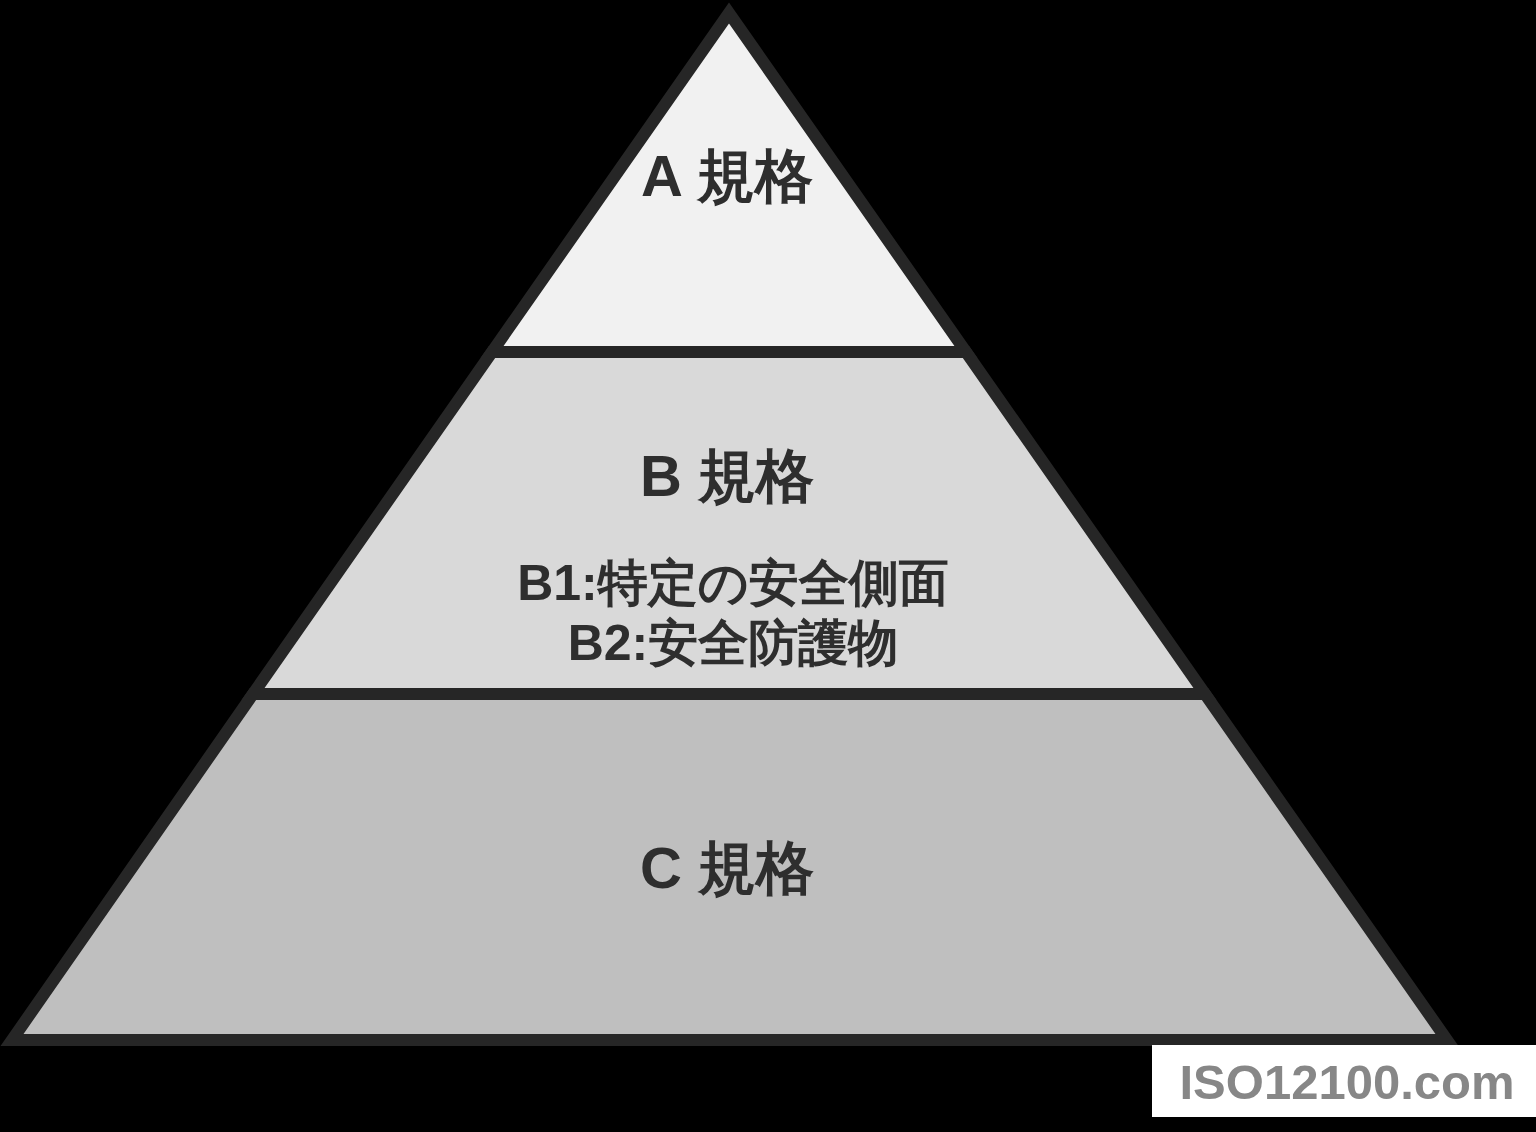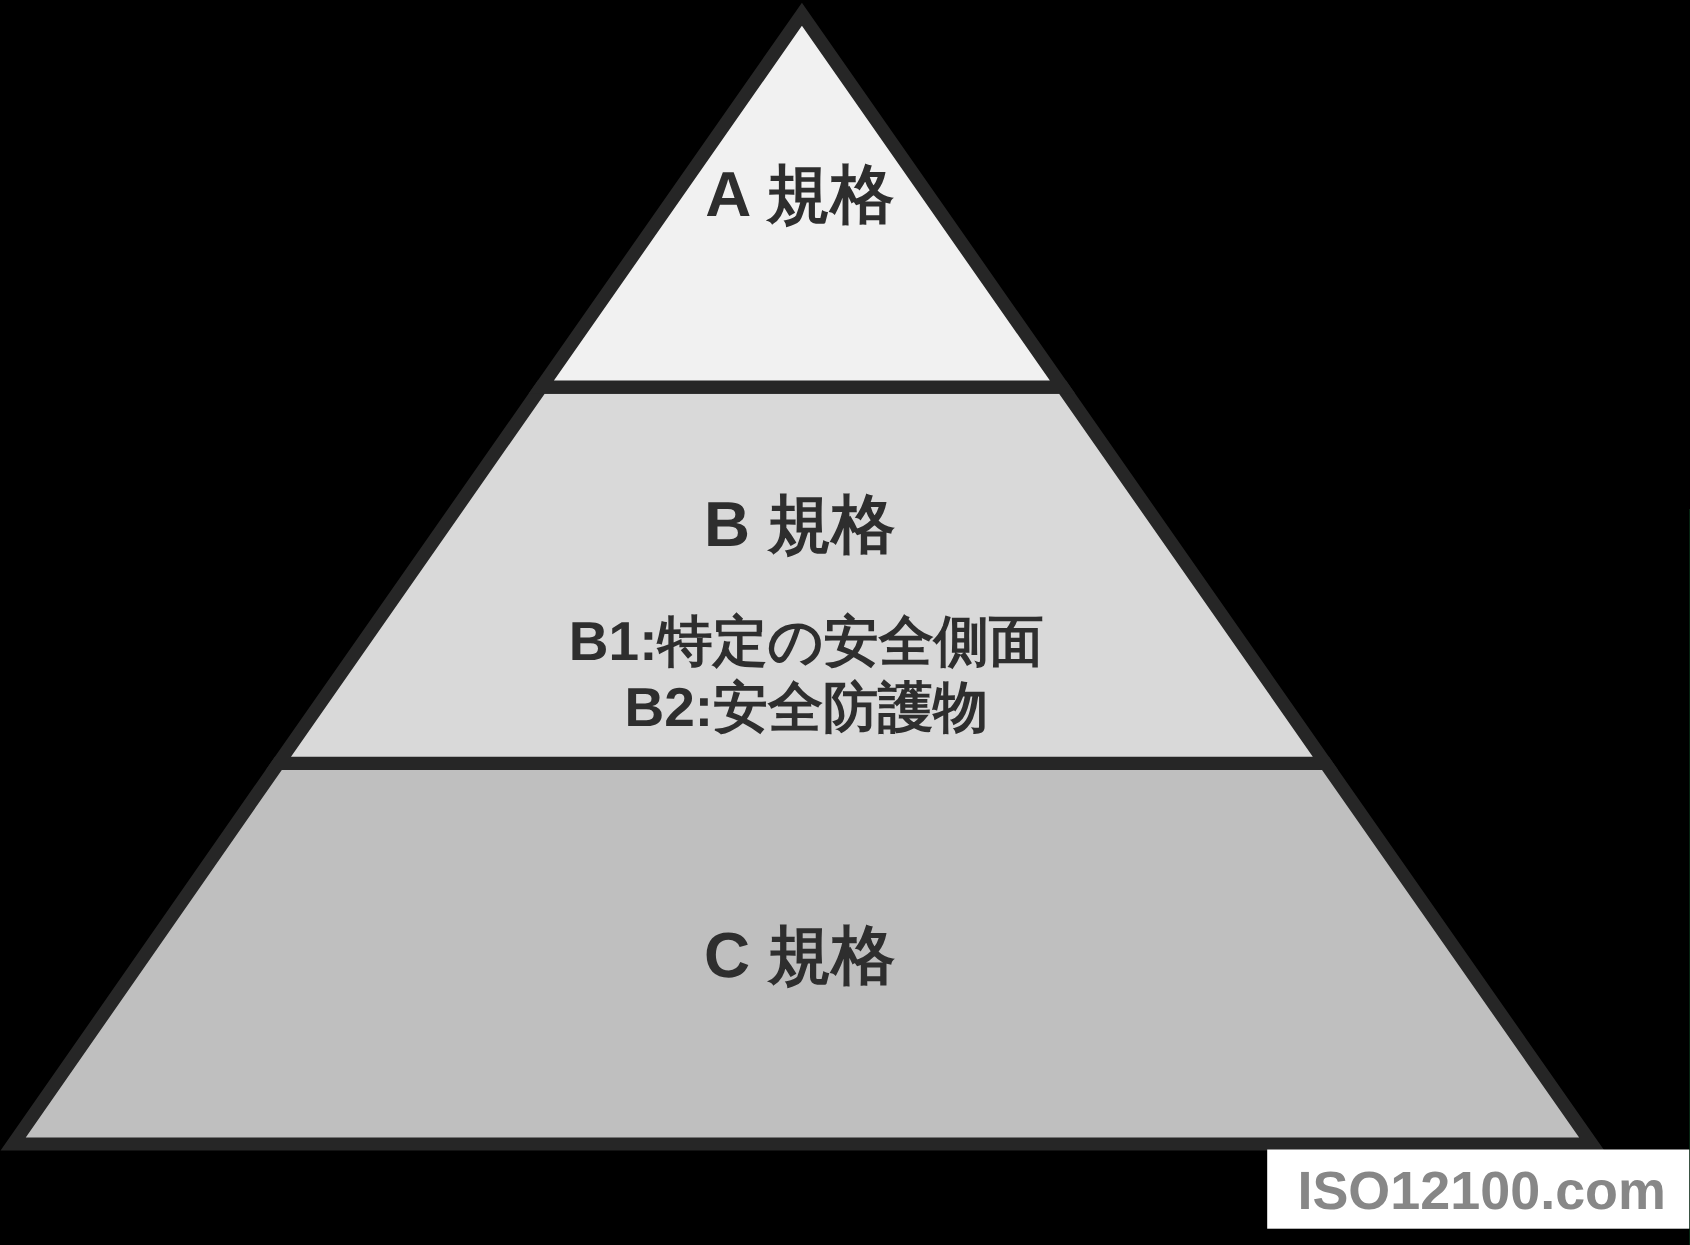--- a/index.html
+++ b/index.html
@@ -4,21 +4,21 @@
 <style>
   html, body {
     margin: 0;
     padding: 0;
     background: #000000;
   }
   .stage {
     position: relative;
     width: 1536px;
     height: 1132px;
-    background: #15803d;
+    background: #ec4899;
     overflow: hidden;
   }
   svg {
     display: block;
   }
   .tier-shape {
     stroke-width: 12px;
     stroke-linejoin: miter;
   }
   .tier-label {

